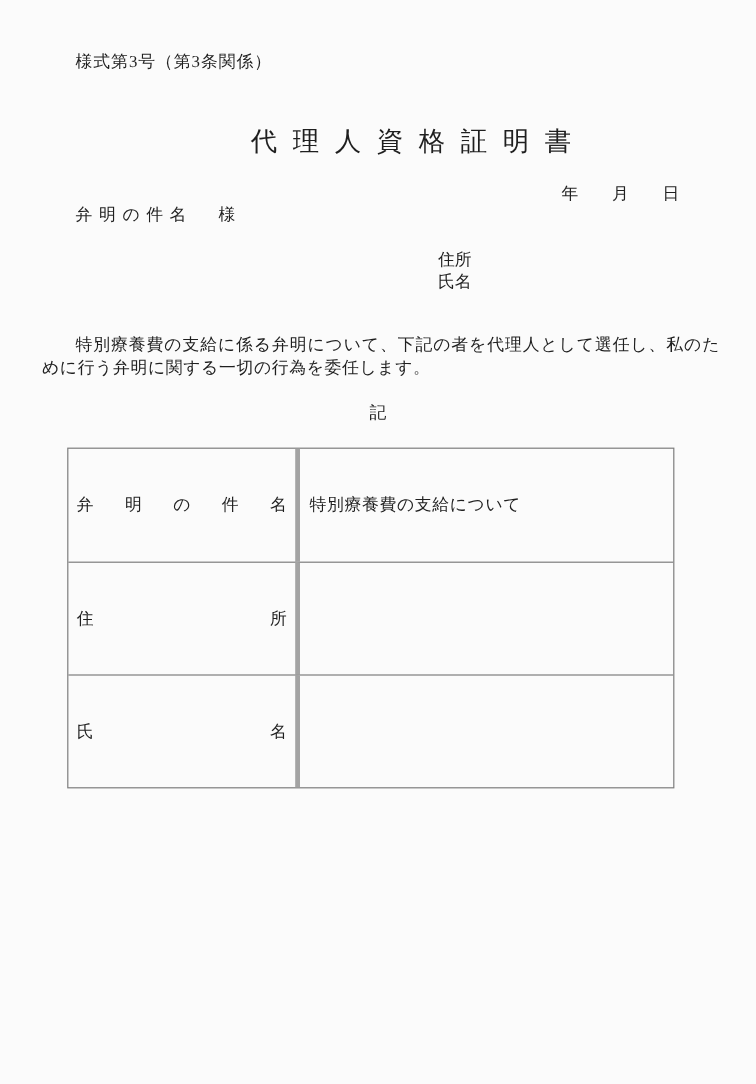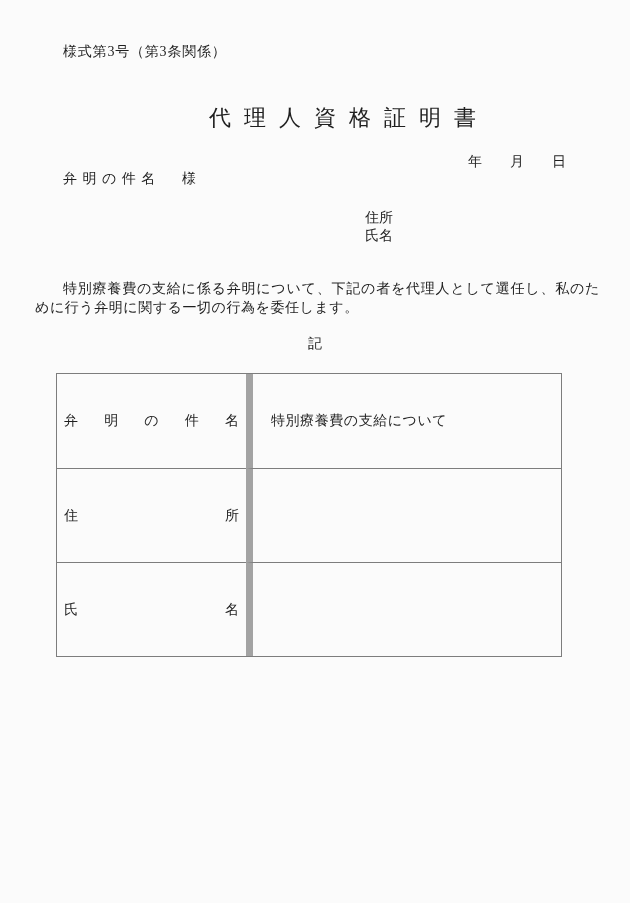--- a/index.html
+++ b/index.html
@@ -73,21 +73,21 @@
     display: grid;
     grid-template-columns: 189px 1fr;
     grid-auto-rows: 94px;
     font-size: 14px;
   }
   .cell {
     display: flex;
     align-items: center;
     box-sizing: border-box;
   }
-  .cell.value { border-left: 7px solid #a3a3a3; padding-left: 18px; letter-spacing: 0.55px; }
+  .cell.value { border-left: 4px solid #a3a3a3; padding-left: 8px; letter-spacing: 0.55px; }
   .row2 { border-top: 1px solid #7d7d7d; }
   .cell.label { padding: 0 7px; }
   .cell.label .spread {
     width: 100%;
     text-align: justify;
     text-align-last: justify;
     text-justify: inter-character;
   }
 </style>
 </head>

